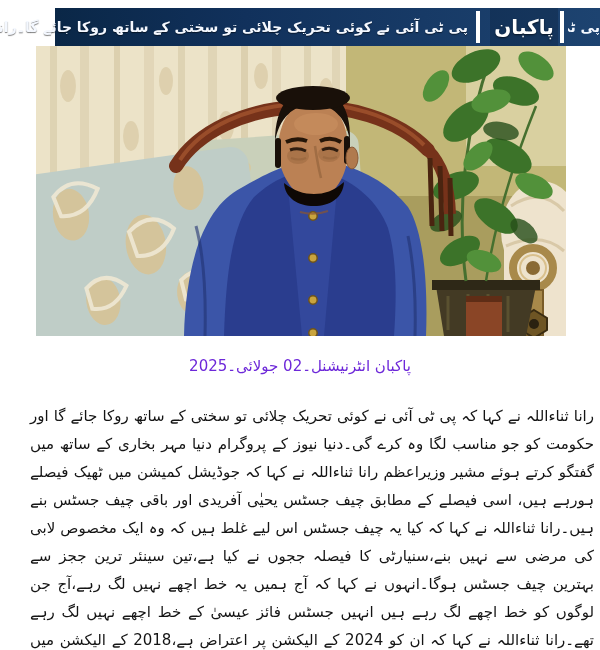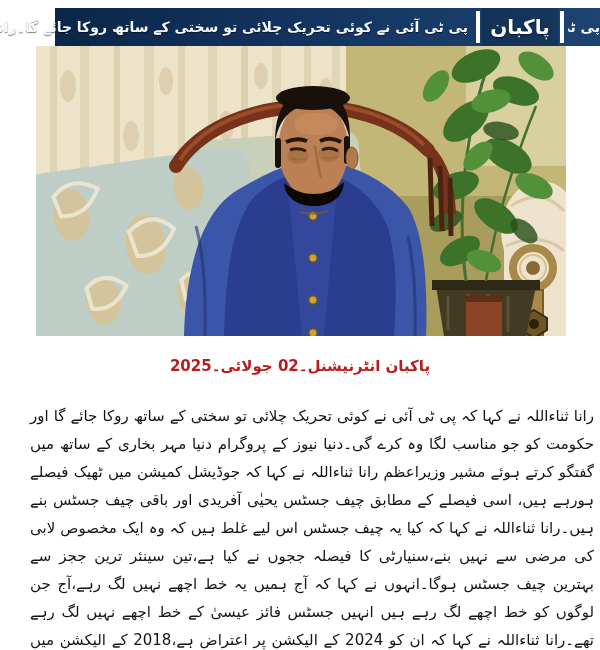--- a/index.html
+++ b/index.html
@@ -14,36 +14,36 @@
     background:linear-gradient(90deg,#0a2747 0%,#11315c 35%,#1d4370 100%);
   }
   .topbar .headline{
     position:absolute;right:132px;top:0;height:38px;line-height:38px;
     direction:rtl;white-space:nowrap;color:#f4f8ff;font-size:14px;font-weight:600;
     text-shadow:0 1px 1px rgba(0,0,0,.5);
   }
   .vsep{position:absolute;top:3px;bottom:3px;width:4px;background:#ffffff;}
   .sep1{right:120px;} .sep2{right:36px;}
   .brand{
-    position:absolute;right:42px;width:76px;top:0;height:38px;line-height:38px;
+    position:absolute;right:42px;width:68px;top:0;height:38px;line-height:38px;
     text-align:center;color:#ffffff;font-size:20px;font-weight:bold;direction:rtl;
     background:rgba(3,18,40,.25);
     text-shadow:0 1px 2px rgba(0,0,0,.6);
   }
   .ticker-fragment{
     position:absolute;right:0;width:32px;top:0;height:38px;line-height:38px;
     overflow:hidden;direction:rtl;white-space:nowrap;color:#f4f8ff;font-size:14px;font-weight:600;
   }
   
   .photo{position:absolute;left:36px;top:46px;width:530px;height:290px;overflow:hidden;}
   .photo svg{display:block;}
   
   .dateline{
     position:absolute;left:0;right:0;top:357px;text-align:center;
-    color:#b91c1c;font-size:15px;font-weight:700;
+    color:#6d28d9;font-size:15px;font-weight:400;
   }
   
   .article{
     position:absolute;left:30px;right:6px;top:402px;
     font-size:15px;line-height:28px;color:#141414;
     text-align:justify;direction:ltr;
   }
 </style>
 </head>
 <body>

